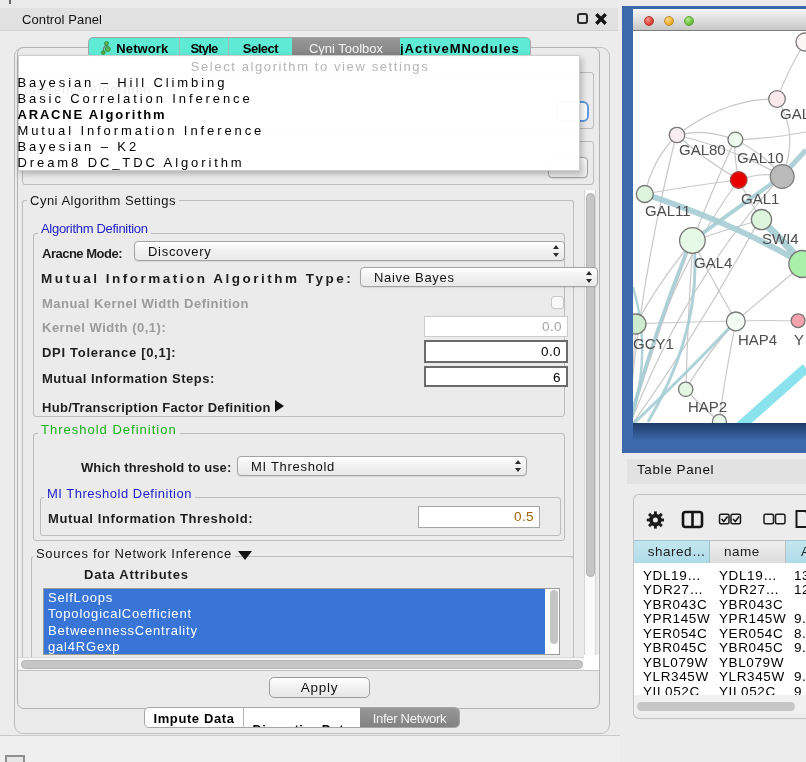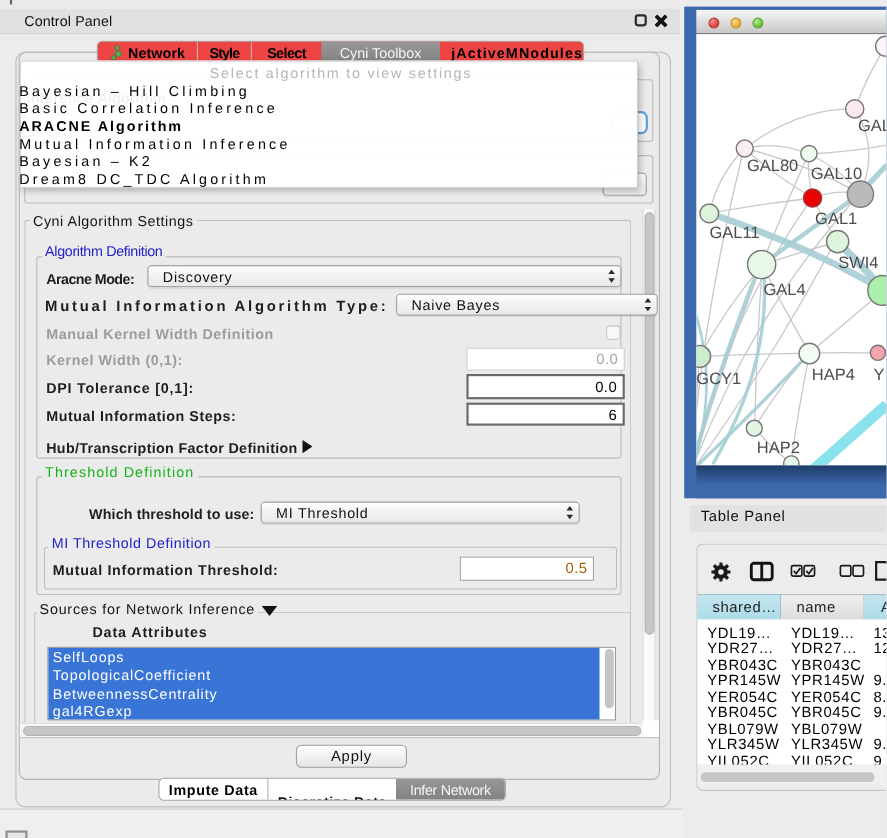--- a/index.html
+++ b/index.html
@@ -109,34 +109,34 @@
 <div class="abs" style="left:550px;top:590px;width:8px;height:54px;background:#c4c4c4;border-radius:4px;"></div>
 
 <div class="abs" style="left:269px;top:677px;width:101px;height:21px;border:1px solid #9d9d9d;border-radius:5px;background:linear-gradient(#ffffff,#f0f0f0 55%,#e6e6e6);text-align:center;font-size:13.5px;letter-spacing:0.7px;color:#111;padding-top:2px;">Apply</div>
 
 <div class="abs" style="left:144px;top:707px;width:316px;height:21px;background:#fff;border:1px solid #a6a6a6;border-radius:5px;overflow:hidden;display:flex;">
   <div style="width:99px;text-align:center;font-size:13px;font-weight:bold;letter-spacing:0.6px;padding-top:3px;border-right:1px solid #b5b5b5;">Impute Data</div>
   <div style="width:116px;text-align:center;font-size:13px;font-weight:bold;letter-spacing:0.4px;padding-top:14px;">Discretize Data</div>
   <div style="flex:1;text-align:center;font-size:13px;letter-spacing:-0.3px;padding-top:3px;background:linear-gradient(#979797,#828282);color:#f4f4f4;">Infer Network</div>
 </div>
 
-<div class="abs" style="left:88px;top:37px;width:443px;height:21px;background:#ef4444;border:1px solid #a6a6a6;border-radius:5px;overflow:hidden;display:flex;">
+<div class="abs" style="left:88px;top:37px;width:443px;height:21px;background:#5eead4;border:1px solid #a6a6a6;border-radius:5px;overflow:hidden;display:flex;">
   <div style="width:91px;font-size:13px;font-weight:bold;letter-spacing:0.1px;padding-top:3px;border-right:1px solid #b5b5b5;text-align:center;">
     <svg width="13" height="14" viewBox="0 0 13 14" style="vertical-align:-2px;">
         <path d="M6.5 3 L3.5 7.5 L3.5 11" stroke="#777" stroke-width="1.2" fill="none"></path>
         <path d="M6.5 3 L7.5 7.5" stroke="#777" stroke-width="1.2" fill="none"></path>
         <circle cx="6.5" cy="2.5" r="2" fill="#56b44e" stroke="#2e7d32" stroke-width="0.7"></circle>
         <circle cx="7.8" cy="8" r="2.5" fill="#56b44e" stroke="#2e7d32" stroke-width="0.7"></circle>
         <circle cx="3.3" cy="11.5" r="1.9" fill="#56b44e" stroke="#2e7d32" stroke-width="0.7"></circle>
       </svg>
     Network</div>
   <div style="width:49px;text-align:center;font-size:13px;font-weight:bold;letter-spacing:-0.8px;padding-top:3px;border-right:1px solid #b5b5b5;">Style</div>
   <div style="width:63px;text-align:center;font-size:13px;font-weight:bold;letter-spacing:-0.5px;padding-top:3px;">Select</div>
   <div style="width:108px;text-align:center;font-size:13px;letter-spacing:0px;padding-top:3px;background:linear-gradient(#979797,#828282);color:#f4f4f4;">Cyni Toolbox</div>
-  <div style="flex:1;text-align:right;font-size:13px;font-weight:bold;letter-spacing:1.0px;padding-top:3px;">jActiveMNodules</div>
+  <div style="flex:1;text-align:left;font-size:13px;font-weight:bold;letter-spacing:1.0px;padding-top:3px;">jActiveMNodules</div>
 </div>
 
 <div class="abs" style="left:18px;top:55px;width:562px;height:116px;background:rgba(255,255,255,0.97);border:1px solid #cfcfcf;box-shadow:2px 3px 6px rgba(0,0,0,0.25);">
   <div style="position:absolute;left:5px;top:26px;font-size:13px;color:rgba(60,60,60,0.10);letter-spacing:0.8px;">Inference Algorithm</div>
   <div style="text-align:center;padding-top:3px;padding-left:22px;font-size:13px;color:#b5b5b5;letter-spacing:1.6px;">Select algorithm to view settings</div>
   <div style="margin-left:-1.5px;font-size:13px;letter-spacing:2.9px;line-height:16px;color:#000;margin-top:1px;">
     Bayesian – Hill Climbing<br>
     Basic Correlation Inference<br>
     <b style="letter-spacing:1.8px;">ARACNE Algorithm</b><br>
     Mutual Information Inference<br>

